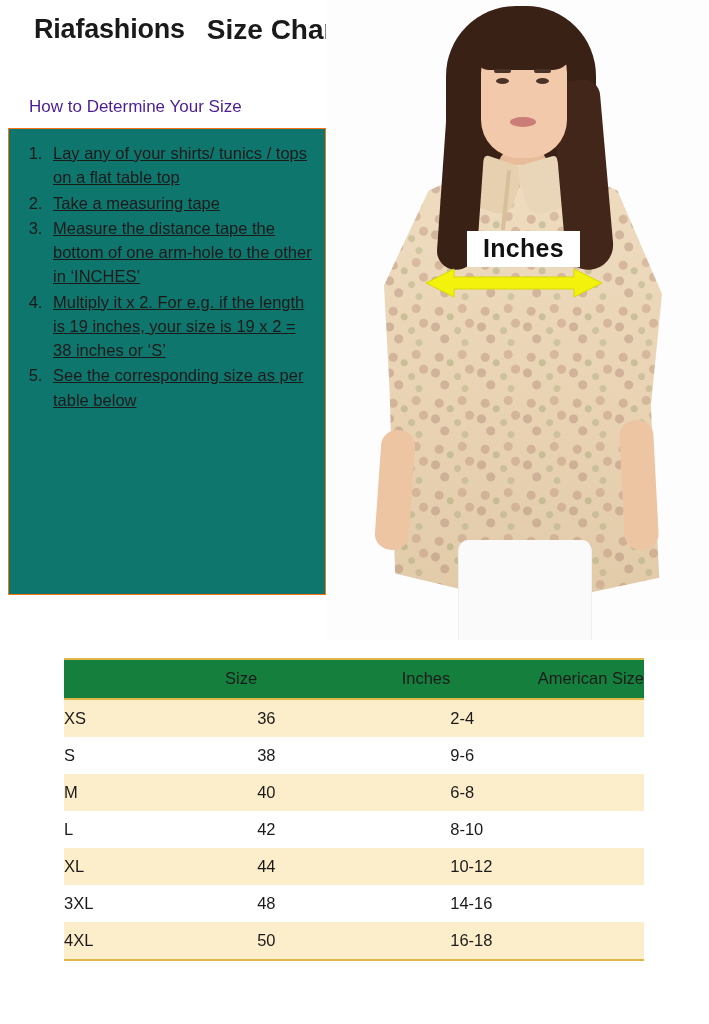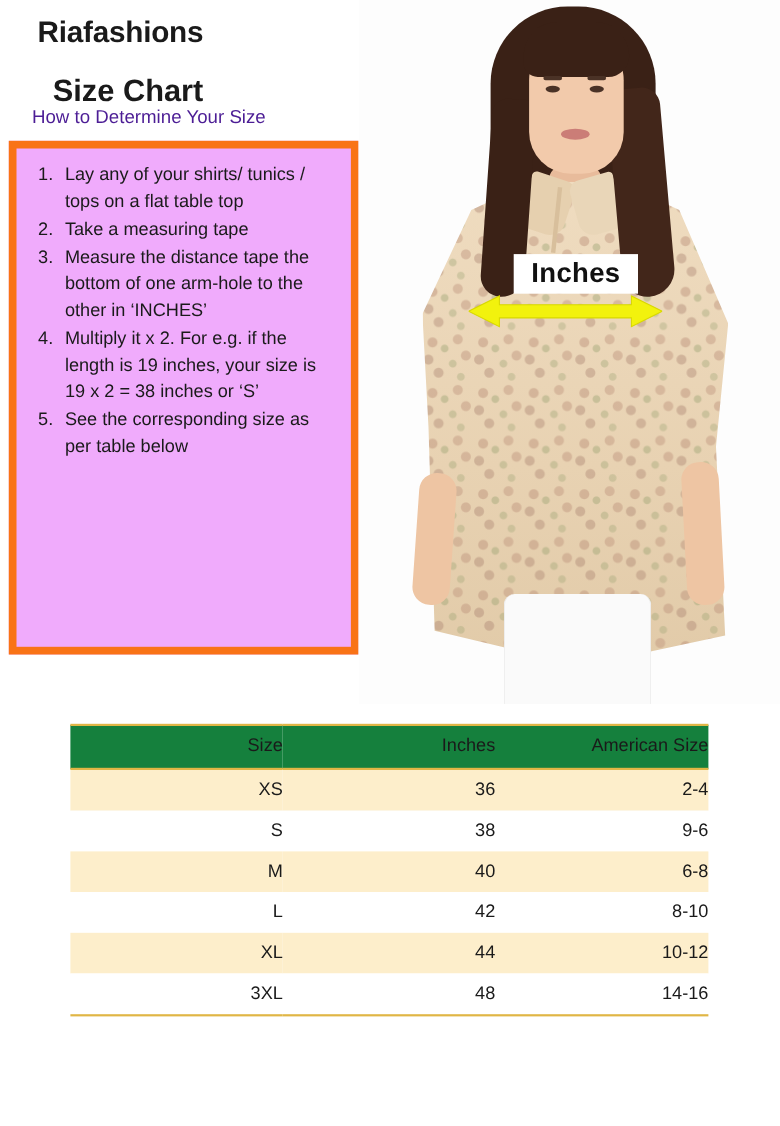--- a/index.html
+++ b/index.html
@@ -15,23 +15,22 @@
     color: #1a1a1a;
     overflow: hidden;
   }
 
   
   #header {
     position: absolute;
     top: 14px;
     left: 34px;
     display: flex;
-    align-items: flex-end;
+    align-items: flex-start;
     gap: 22px;
-    flex-direction: column;
   }
   #brand-title {
     font-size: 27px;
     font-weight: bold;
     letter-spacing: -0.2px;
   }
   #chart-title {
     font-size: 28px;
     font-weight: bold;
   }
@@ -45,23 +44,24 @@
     color: #4c1d95;
   }
 
   
   #instructions-box {
     position: absolute;
     top: 128px;
     left: 8px;
     width: 318px;
     height: 467px;
-    border: 7px solid #f97316;
+    border: 1px solid #f97316;
     box-sizing: border-box;
-    background: #f0abfc;
+    background: #0f766e;
+    text-decoration: underline;
   }
   #instructions-list {
     margin: 0;
     padding: 12px 10px 0 38px;
     list-style-type: decimal;
     font-size: 16.5px;
     line-height: 1.47;
   }
   #instructions-list li {
     margin-bottom: 1px;
@@ -289,21 +289,21 @@
   table#size-table th {
     font-weight: normal;
     padding: 9px 0 10px 0;
     text-align: right;
     border-top: 2px solid #e0b646;
     border-bottom: 2px solid #e0b646;
     background: #15803d;
   }
   table#size-table td {
     padding: 9px 0 9px 0;
-    text-align: right;
+    text-align: left;
     border: none;
   }
   table#size-table tbody tr:nth-child(odd) td {
     background: #fdeecb;
   }
   table#size-table tbody tr:nth-child(even) td {
     background: #ffffff;
   }
   table#size-table tbody tr:last-child td {
     border-bottom: 2px solid #e0b646;
@@ -398,15 +398,20 @@
       <tr>
         <td>XL</td>
         <td>44</td>
         <td>10-12</td>
       </tr>
       <tr>
         <td>3XL</td>
         <td>48</td>
         <td>14-16</td>
       </tr>
+      <tr>
+        <td>4XL</td>
+        <td>50</td>
+        <td>16-18</td>
+      </tr>
     </tbody>
   </table>
 </div>
 
 </body></html>

